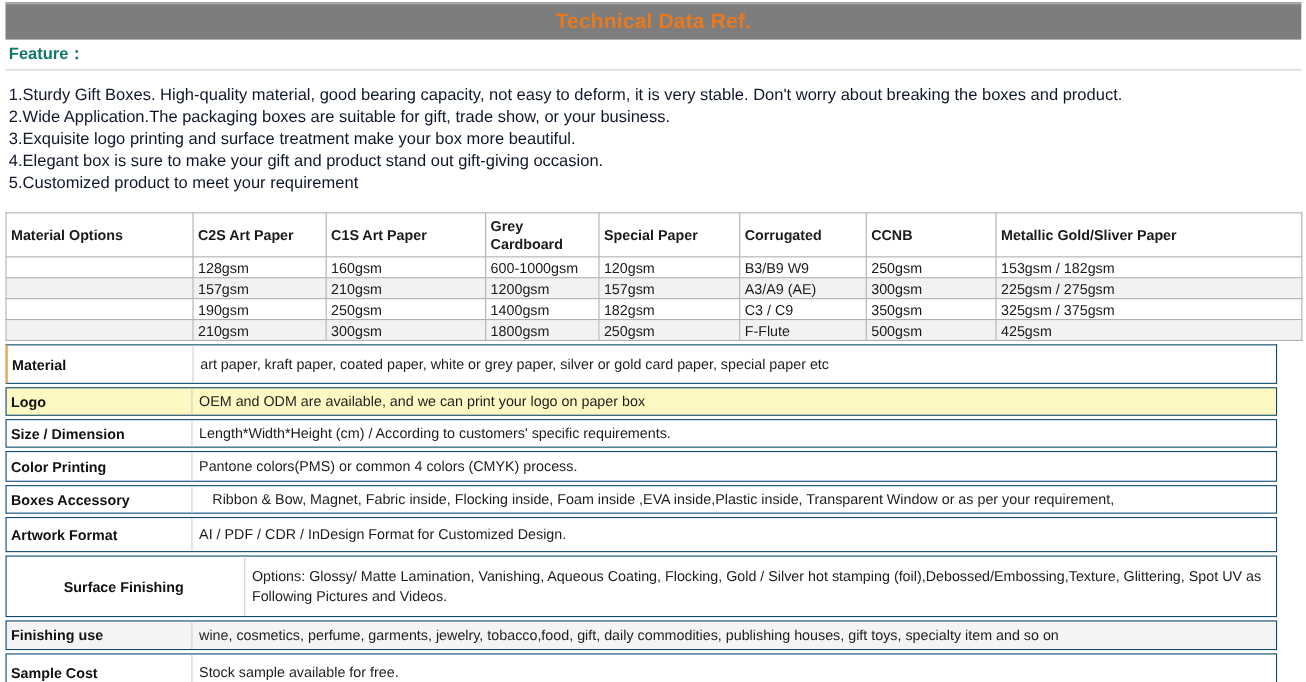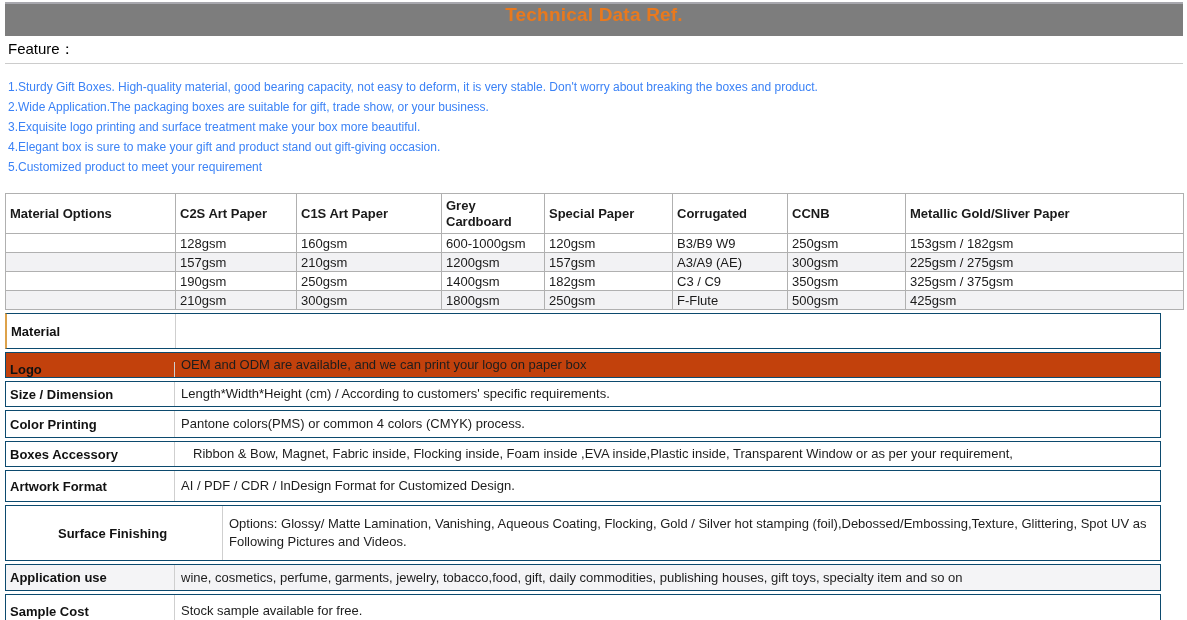--- a/index.html
+++ b/index.html
@@ -10,47 +10,47 @@
     font-family: "Liberation Sans", sans-serif;
     color: #1a1a1a;
   }
   .page { padding: 2px 4px 0 5px; }
 
   
   .banner {
     height: 34px;
     background: #7d7d7d;
     border-top: 2px solid #a8a8ae;
-    display: flex; align-items: flex-start; justify-content: center;
+    display: flex; align-items: center; justify-content: center;
   }
   .banner .title {
     color: #e8791e;
     font-size: 19px;
     font-weight: bold;
     letter-spacing: 0.2px;
   }
 
   
   .feature-head {
     height: 28px;
     border-bottom: 1px solid #cccccc;
     display: flex; align-items: center;
     padding-left: 3px;
   }
   .feature-head .h {
-    font-size: 15px; font-weight: normal; color: #000000;
+    font-size: 15px; font-weight: bold; color: #0f766e;
   }
   .feature-list {
     padding: 13px 0 0 3px;
     height: 122px;
   }
   .feature-list .f-item {
-    font-size: 12px;
+    font-size: 15px;
     line-height: 20px;
-    color: #3b82f6;
+    color: #0f172a;
     white-space: nowrap;
   }
 
   
   table.materials {
     border-collapse: collapse;
     table-layout: fixed;
     width: 1178px;
     margin-top: 7px;
   }
@@ -100,21 +100,21 @@
   }
   .spec-value {
     flex: 1;
     display: flex; align-items: center;
     padding: 3px 6px;
     font-size: 13px; color: #1d1d1d;
     line-height: 18px;
   }
   
   .spec-row:nth-of-type(1) { min-height: 36px; border-left: 2px solid #dda24a; }
-  .spec-row:nth-of-type(2) { min-height: 20px; background: #c2410c; align-items: flex-end; }
+  .spec-row:nth-of-type(2) { min-height: 20px; background: #fef9c3; }
   .spec-row:nth-of-type(3) { min-height: 26px; justify-content: flex-end; }
   .spec-row:nth-of-type(4) { min-height: 28px; }
   .spec-row:nth-of-type(5) { min-height: 26px; gap: 12px; }
   .spec-row:nth-of-type(6) { min-height: 32px; }
   .spec-row:nth-of-type(7) { min-height: 56px; padding-left: 48px; }
   .spec-row:nth-of-type(8) { min-height: 27px; background: #f4f4f6; }
   .spec-row:nth-of-type(9) { min-height: 34px; }
 </style>
 </head>
 <body>
@@ -200,20 +200,21 @@
           <td>F-Flute</td>
           <td>500gsm</td>
           <td>425gsm</td>
         </tr>
       </tbody>
   </table>
 
   <div class="specs" id="specs">
       <div class="spec-row">
         <div class="spec-label">Material</div>
+        <div class="spec-value">art paper, kraft paper, coated paper, white or grey paper, silver or gold card paper, special paper etc</div>
       </div>
       <div class="spec-row">
         <div class="spec-label">Logo</div>
         <div class="spec-value">OEM and ODM are available, and we can print your logo on paper box</div>
       </div>
       <div class="spec-row">
         <div class="spec-label">Size / Dimension</div>
         <div class="spec-value">Length*Width*Height (cm) / According to customers' specific requirements.</div>
       </div>
       <div class="spec-row">
@@ -226,21 +227,21 @@
       </div>
       <div class="spec-row">
         <div class="spec-label">Artwork Format</div>
         <div class="spec-value">AI / PDF / CDR / InDesign Format for Customized Design.</div>
       </div>
       <div class="spec-row">
         <div class="spec-label">Surface Finishing</div>
         <div class="spec-value">Options: Glossy/ Matte Lamination, Vanishing, Aqueous Coating, Flocking, Gold / Silver hot stamping (foil),Debossed/Embossing,Texture, Glittering, Spot UV as Following Pictures and Videos.</div>
       </div>
       <div class="spec-row">
-        <div class="spec-label">Application use</div>
+        <div class="spec-label">Finishing use</div>
         <div class="spec-value">wine, cosmetics, perfume, garments, jewelry, tobacco,food, gift, daily commodities, publishing houses, gift toys, specialty item and so on</div>
       </div>
       <div class="spec-row">
         <div class="spec-label">Sample Cost</div>
         <div class="spec-value">Stock sample available for free.</div>
       </div>
     </div>
 
 </div>
 

